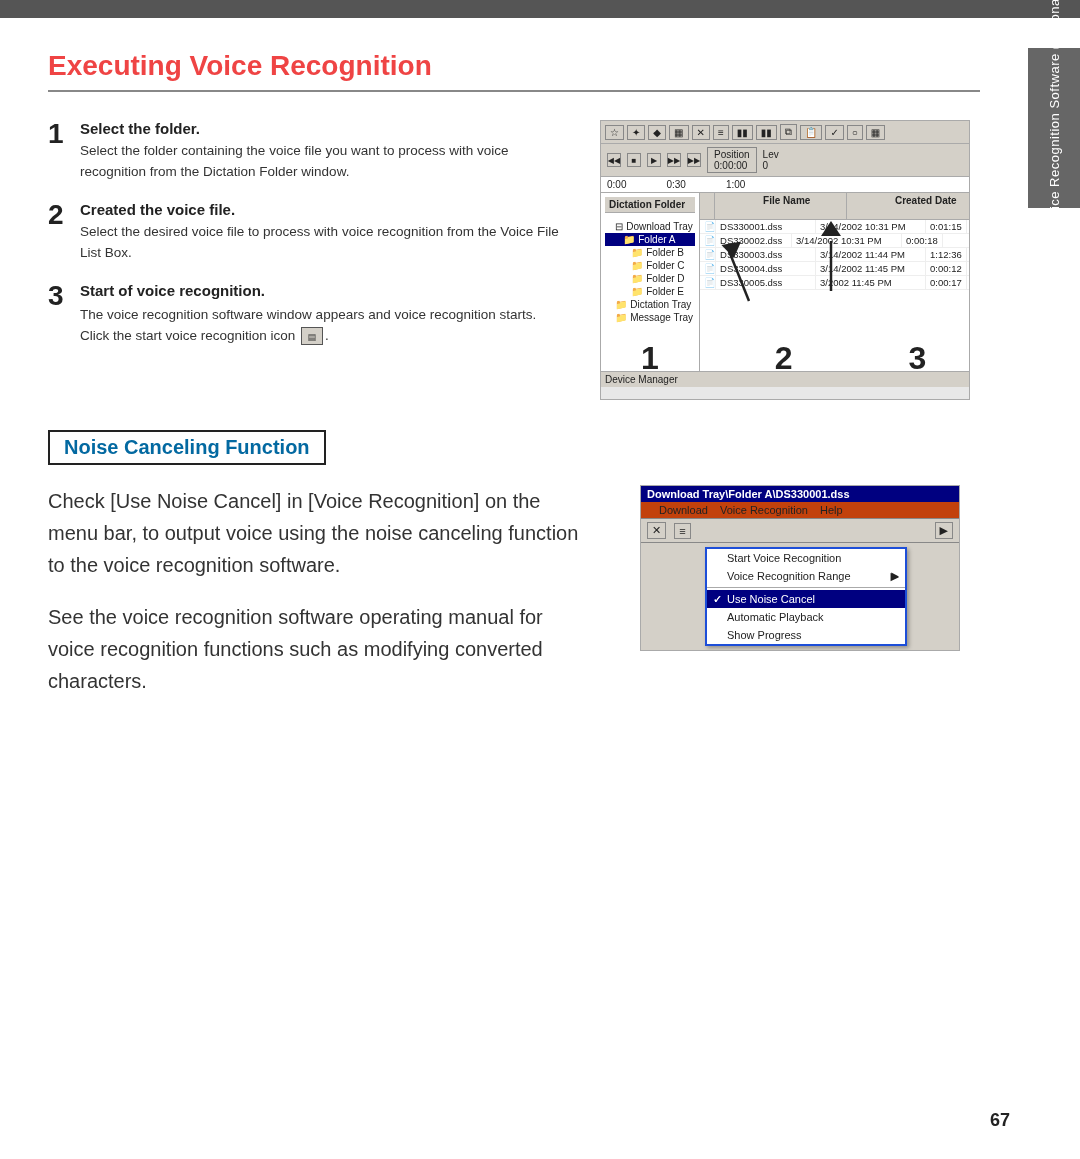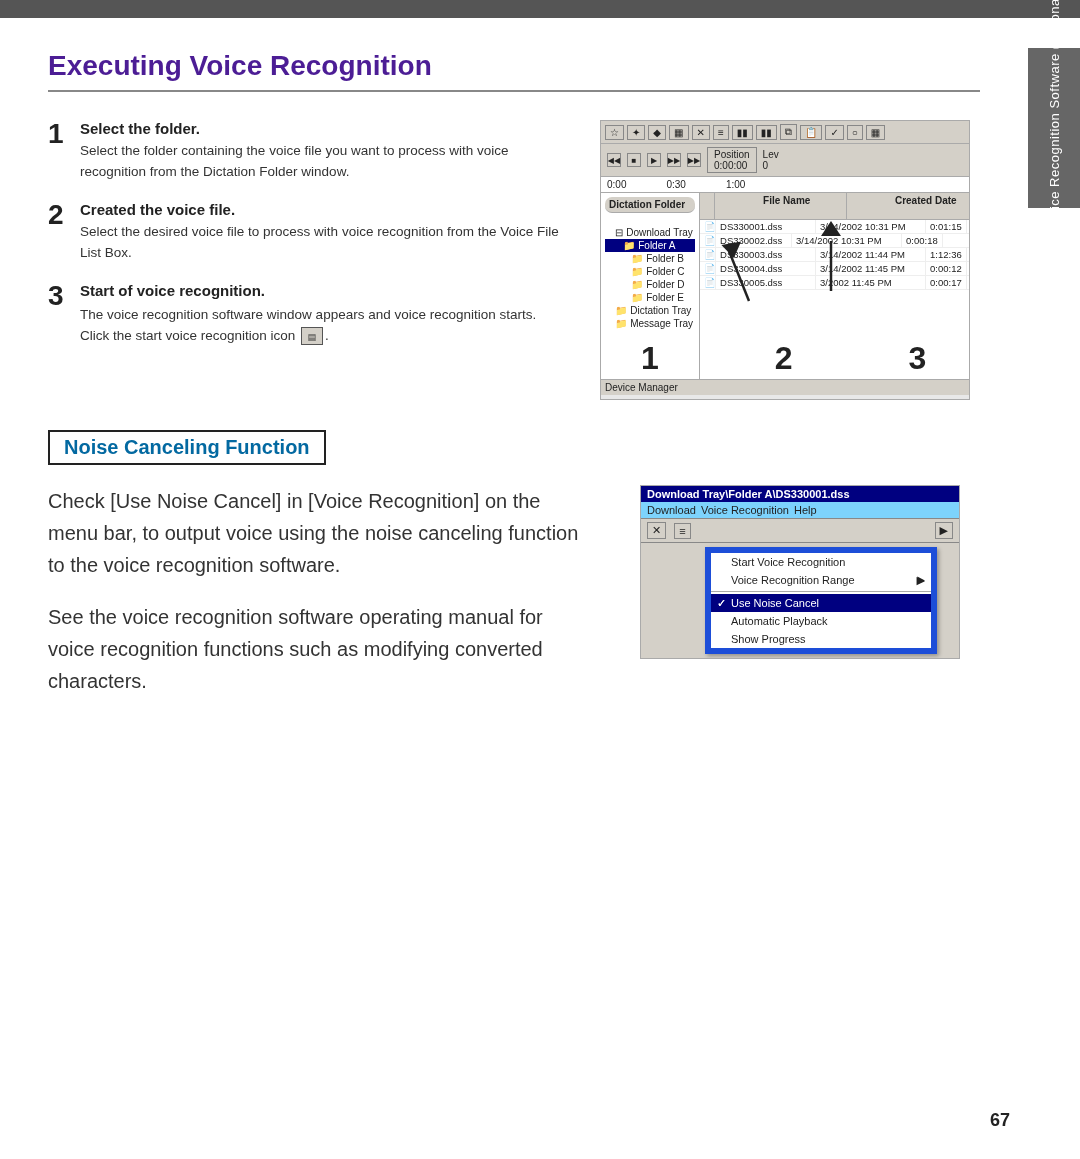--- a/index.html
+++ b/index.html
@@ -57,21 +57,21 @@
       left: 0;
       top: 18px;
       width: 1028px;
       padding: 32px 48px 40px 48px;
     }
 
     
     .page-title {
       font-size: 28px;
       font-weight: bold;
-      color: #4c1d95;
+      color: #ef4444;
       border-bottom: 2px solid #888;
       padding-bottom: 8px;
       margin-bottom: 28px;
     }
 
     
     .top-section {
       display: flex;
       gap: 24px;
       margin-bottom: 30px;
@@ -176,23 +176,22 @@
       border-right: 1px solid #aaa;
       padding: 4px;
       background: #fff;
       font-size: 10px;
     }
     .scr-folder-header {
       background: #d4d0c8;
       padding: 2px 4px;
       font-size: 10px;
       font-weight: bold;
-      margin-bottom: 13px;
+      margin-bottom: 7px;
       border-bottom: 1px solid #aaa;
-      border-radius: 7px;
     }
     .scr-folder-item {
       padding: 1px 2px 1px 10px;
       color: #222;
       cursor: default;
       white-space: nowrap;
     }
     .scr-folder-item.selected {
       background: #000080;
       color: #fff;
@@ -226,21 +225,21 @@
       border-right: 1px solid #eee;
       white-space: nowrap;
       overflow: hidden;
     }
     .scr-status-bar {
       background: #d4d0c8;
       border-top: 1px solid #aaa;
       padding: 2px 4px;
       font-size: 10px;
       position: absolute;
-      bottom: 4px;
+      bottom: 12px;
       left: 0;
       right: 0;
     }
 
     
     .noise-section {
       margin-top: 10px;
     }
     .noise-title-box {
       display: inline-block;
@@ -280,24 +279,24 @@
       overflow: hidden;
     }
     .scr2-titlebar {
       background: #000080;
       color: #fff;
       padding: 2px 6px;
       font-size: 11px;
       font-weight: bold;
     }
     .scr2-menubar {
-      background: #7dd3fc;
-      display: flex;
-      gap: 5px;
-      padding: 2px 6px;
+      background: #c2410c;
+      display: flex;
+      gap: 12px;
+      padding: 2px 18px;
       border-bottom: 1px solid #888;
       font-size: 11px;
     }
     .scr2-menubar span {
       cursor: default;
     }
     .scr2-toolbar2 {
       background: #d4d0c8;
       padding: 3px 6px;
       display: flex;
@@ -306,23 +305,23 @@
       border-bottom: 1px solid #888;
     }
     .scr2-tb-btn {
       border: 1px solid #888;
       background: #d4d0c8;
       padding: 1px 4px;
       font-size: 11px;
     }
     .scr2-dropdown {
       background: #fff;
-      border: 6px solid #1d4ed8;
+      border: 2px solid #1d4ed8;
       margin-left: 30px;
-      width: 232px;
+      width: 202px;
       box-shadow: 2px 2px 4px rgba(0,0,0,0.3);
     }
     .scr2-dropdown-item {
       padding: 3px 10px 3px 20px;
       font-size: 11px;
       color: #222;
       cursor: default;
       position: relative;
     }
     .scr2-dropdown-item.selected {

